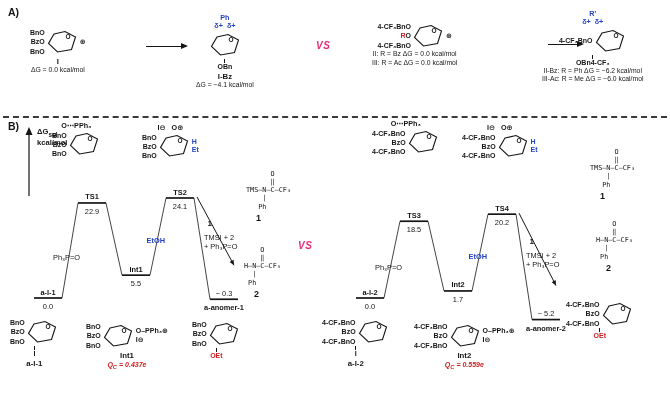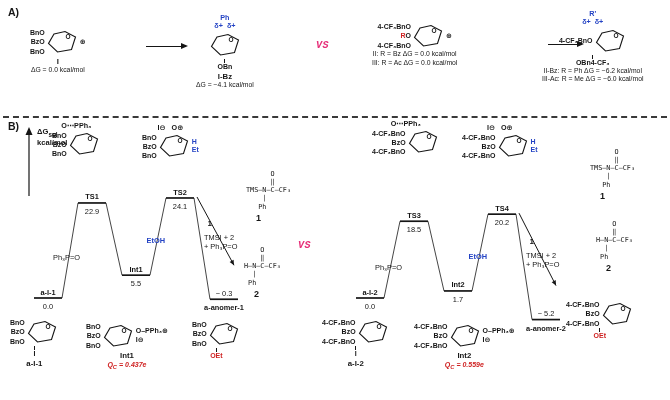--- a/index.html
+++ b/index.html
@@ -1,21 +1,21 @@
 <!DOCTYPE html>
 <html><head>
 <meta charset="utf-8">
 <style>
   html,body{margin:0;padding:0;background:#fff;}
   .canvas{position:relative;width:670px;height:400px;background:#fff;
     font-family:"Liberation Sans","DejaVu Sans",sans-serif;color:#151515;
     overflow:hidden;font-size:8px;}
   .abs{position:absolute;}
   .tag{font-weight:bold;font-size:10.5px;}
-  .vs{font-weight:bold;font-size:10px;font-style:italic;letter-spacing:.5px;font-family:Liberation Mono, monospace;}
+  .vs{font-weight:bold;font-size:10px;font-style:italic;letter-spacing:.5px;}
   .divider{position:absolute;left:3px;right:3px;top:116px;border-top:2px dashed #3a3a3a;}
   .h-arrow{position:absolute;border-top:1.4px solid #151515;}
   .h-arrow::after{content:"";position:absolute;right:-2px;top:-4.4px;width:0;height:0;
     border-left:7px solid #151515;border-top:3.6px solid transparent;border-bottom:3.6px solid transparent;}
   .ylab{font-size:7.6px;font-weight:bold;line-height:1.25;}
   .mol{position:absolute;text-align:center;line-height:1.2;}
   .m-top div{font-size:7.2px;font-weight:bold;white-space:pre;line-height:1.15;}
   .m-mid{display:flex;align-items:center;justify-content:center;}
   .m-subs{display:flex;flex-direction:column;align-items:flex-end;font-size:7px;font-weight:bold;line-height:1.3;}
   .m-right{display:flex;flex-direction:column;align-items:flex-start;text-align:left;font-size:7px;font-weight:bold;line-height:1.25;margin-left:1px;}

